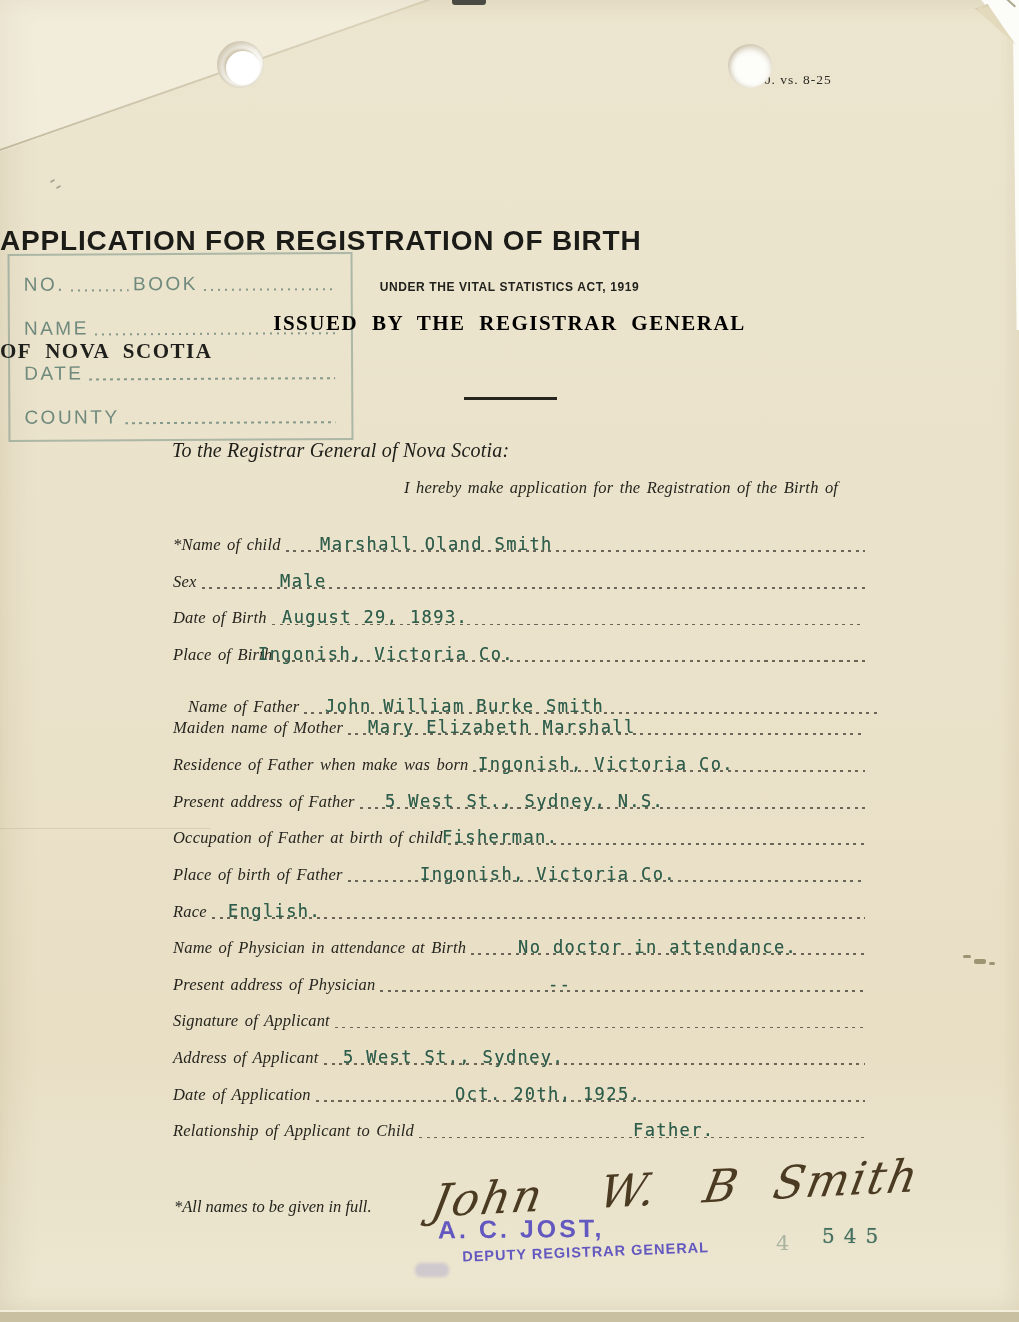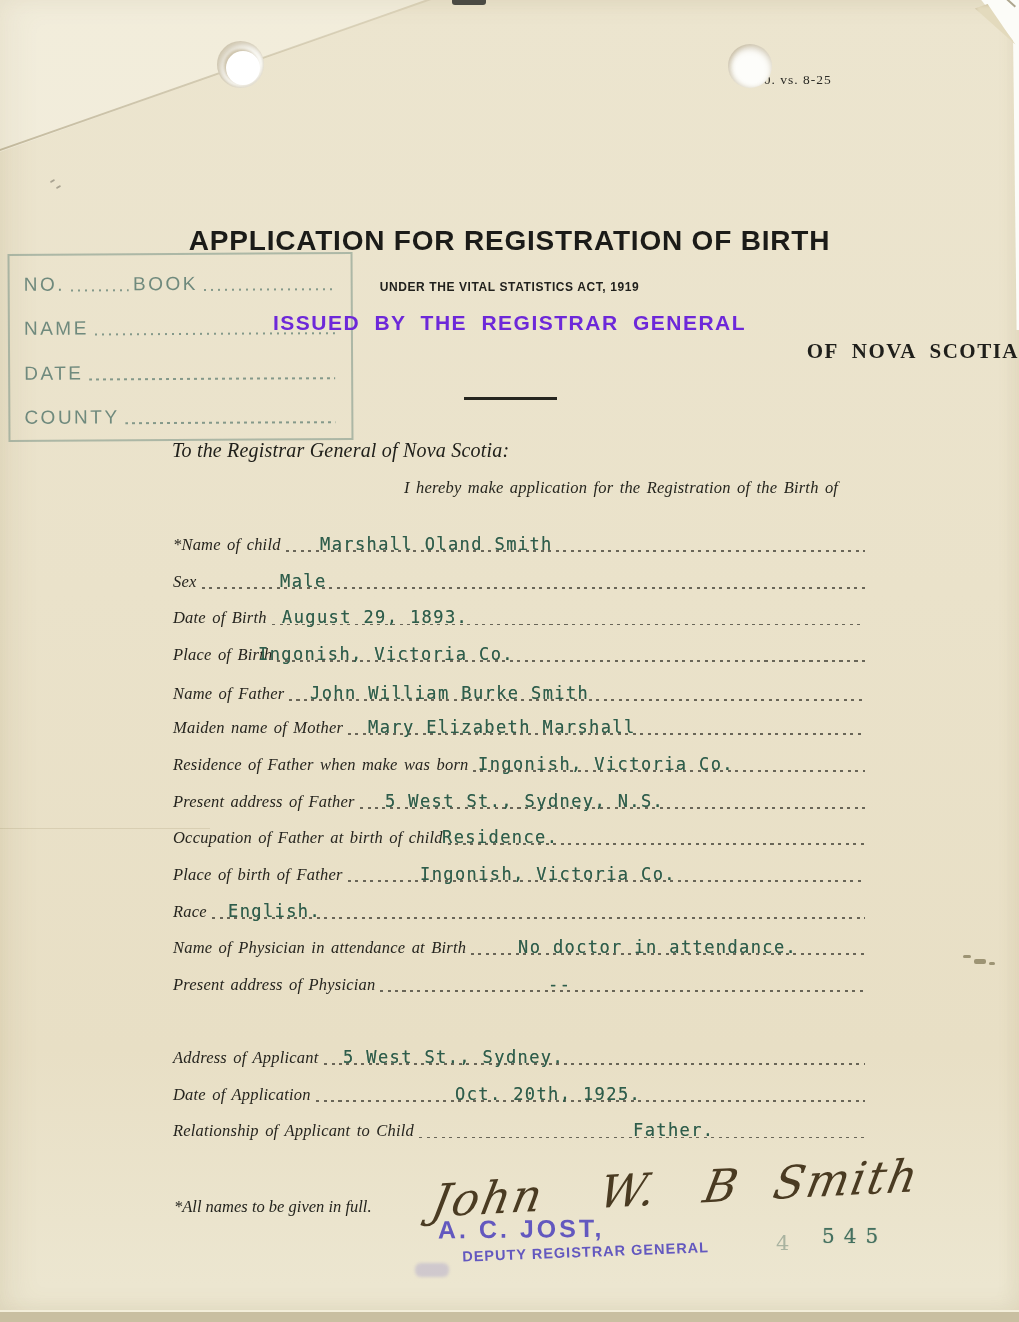--- a/index.html
+++ b/index.html
@@ -40,30 +40,30 @@
   .smudge-purple{position:absolute;left:415px;top:1263px;width:34px;height:14px;border-radius:6px;
     background:rgba(110,100,200,.22);filter:blur(1.5px);z-index:3;}
   .pen-mark{position:absolute;left:50px;top:180px;width:14px;height:10px;z-index:3;}
   .pen-mark i{position:absolute;background:rgba(70,65,55,.4);display:block;border-radius:2px;}
   .pen-mark i:nth-child(1){left:0;top:0;width:5px;height:2px;transform:rotate(-30deg);}
   .pen-mark i:nth-child(2){left:6px;top:6px;width:5px;height:2px;transform:rotate(-30deg);}
 
   
   .corner-code{position:absolute;left:756px;top:72px;font:13.5px "Liberation Serif",serif;
     color:#2b2b26;letter-spacing:1px;z-index:5;}
-  .title{position:absolute;left:0;right:0;top:225px;text-align:center;
+  .title{position:absolute;left:0;right:0;top:225px;
     font-family:"Liberation Sans",sans-serif;font-weight:700;font-size:28px;letter-spacing:.8px;
     color:#1b1b18;z-index:5;}
   .subtitle{position:absolute;left:0;right:0;top:280px;text-align:center;
     font-family:"Liberation Sans",sans-serif;font-weight:700;font-size:12px;letter-spacing:.6px;
     color:#21211d;z-index:5;}
   .issued1{position:absolute;left:0;right:0;top:311px;text-align:center;
-    font-family:Liberation Sans, sans-serif;font-weight:700;font-size:21px;letter-spacing:1.5px;word-spacing:7px;
-    color:#6d28d9;z-index:5;}
-  .issued2{position:absolute;left:0;right:0;top:339px;text-align:right;
+    font-family:Liberation Serif, serif;font-weight:700;font-size:21px;letter-spacing:1.5px;word-spacing:7px;
+    color:#000000;z-index:5;}
+  .issued2{position:absolute;left:0;right:0;top:339px;text-align:left;
     font-family:"Liberation Serif",serif;font-weight:700;font-size:21px;letter-spacing:1.5px;word-spacing:7px;
     color:#1f1f1b;z-index:5;}
   .divider{position:absolute;left:464px;top:397px;width:93px;height:2.5px;background:#26261f;z-index:5;}
 
   
   .stampbox{position:absolute;left:8px;top:253px;width:341px;height:184px;
     border:2.5px solid rgba(110,140,128,.5);transform:rotate(-.3deg);z-index:4;
     font-family:"Liberation Sans",sans-serif;color:rgba(98,128,116,.9);
     font-size:19px;letter-spacing:2.5px;}
   .sb-row{position:absolute;left:14px;right:12px;display:flex;align-items:flex-end;height:26px;}
@@ -181,21 +181,21 @@
       <div class="frow" style="top: 73.3px;">
         <span class="flbl">Date of Birth</span>
         <span class="fdots"></span>
         <span class="fval" style="left: 109px;">August 29, 1893.</span>
       </div>
       <div class="frow" style="top: 109.95px;">
         <span class="flbl">Place of Birth</span>
         <span class="fdots"></span>
         <span class="fval" style="left: 85px;">Ingonish, Victoria Co.</span>
       </div>
-      <div class="frow" style="top: 149px;">
+      <div class="frow" style="top: 162px; margin-left: 15px;">
         <span class="flbl">Name of Father</span>
         <span class="fdots"></span>
         <span class="fval" style="left: 137px;">John William Burke Smith</span>
       </div>
       <div class="frow" style="top: 183.25px;">
         <span class="flbl">Maiden name of Mother</span>
         <span class="fdots"></span>
         <span class="fval" style="left: 195px;">Mary Elizabeth Marshall</span>
       </div>
       <div class="frow" style="top: 219.9px;">
@@ -204,41 +204,45 @@
         <span class="fval" style="left: 305px;">Ingonish, Victoria Co.</span>
       </div>
       <div class="frow" style="top: 256.55px;">
         <span class="flbl">Present address of Father</span>
         <span class="fdots"></span>
         <span class="fval" style="left: 212px;">5 West St., Sydney, N.S.</span>
       </div>
       <div class="frow" style="top: 293.2px;">
         <span class="flbl">Occupation of Father at birth of child</span>
         <span class="fdots"></span>
-        <span class="fval" style="left: 269px;">Residence.</span>
+        <span class="fval" style="left: 269px;">Fisherman.</span>
       </div>
       <div class="frow" style="top: 329.85px;">
         <span class="flbl">Place of birth of Father</span>
         <span class="fdots"></span>
         <span class="fval" style="left: 247px;">Ingonish, Victoria Co.</span>
       </div>
       <div class="frow" style="top: 366.5px;">
         <span class="flbl">Race</span>
         <span class="fdots"></span>
         <span class="fval" style="left: 55px;">English.</span>
       </div>
       <div class="frow" style="top: 403.15px;">
         <span class="flbl">Name of Physician in attendance at Birth</span>
         <span class="fdots"></span>
         <span class="fval" style="left: 345px;">No doctor in attendance.</span>
       </div>
       <div class="frow" style="top: 439.8px;">
         <span class="flbl">Present address of Physician</span>
         <span class="fdots"></span>
         <span class="fval" style="left: 375px;">--</span>
+      </div>
+      <div class="frow" style="top: 476.45px;">
+        <span class="flbl">Signature of Applicant</span>
+        <span class="fdots"></span>
       </div>
       <div class="frow" style="top: 513.1px;">
         <span class="flbl">Address of Applicant</span>
         <span class="fdots"></span>
         <span class="fval" style="left: 170px;">5 West St., Sydney.</span>
       </div>
       <div class="frow" style="top: 549.75px;">
         <span class="flbl">Date of Application</span>
         <span class="fdots"></span>
         <span class="fval" style="left: 282px;">Oct. 20th, 1925.</span>

